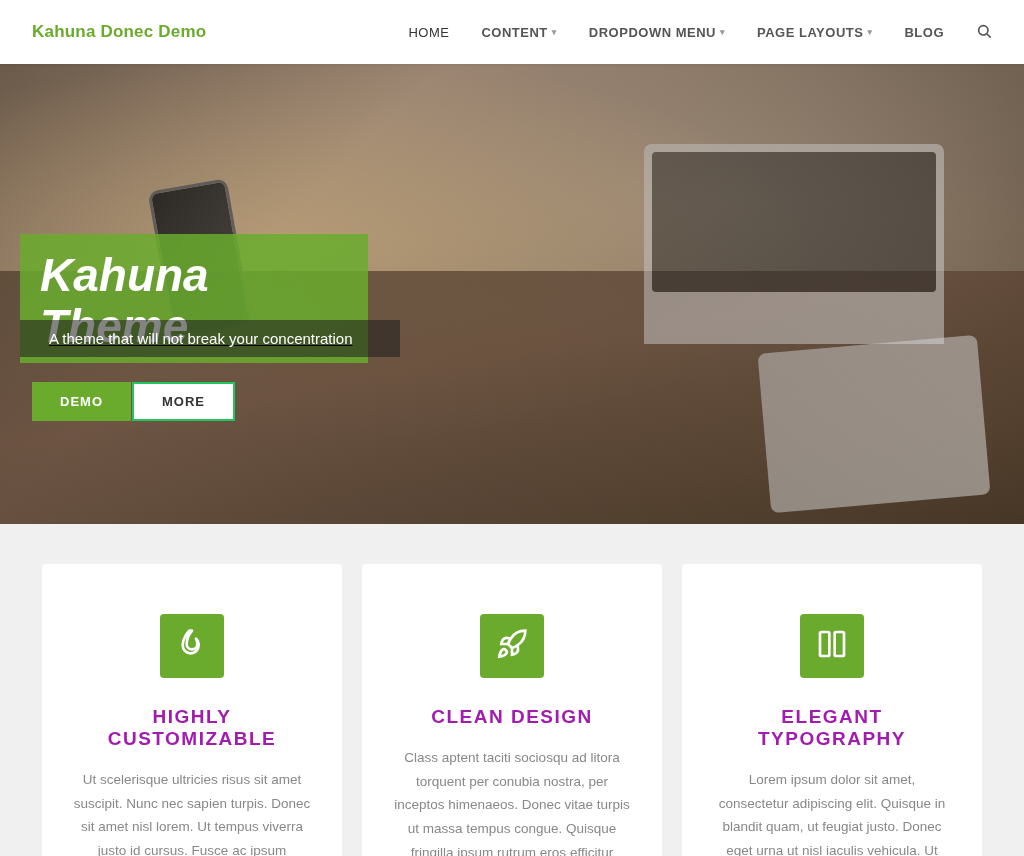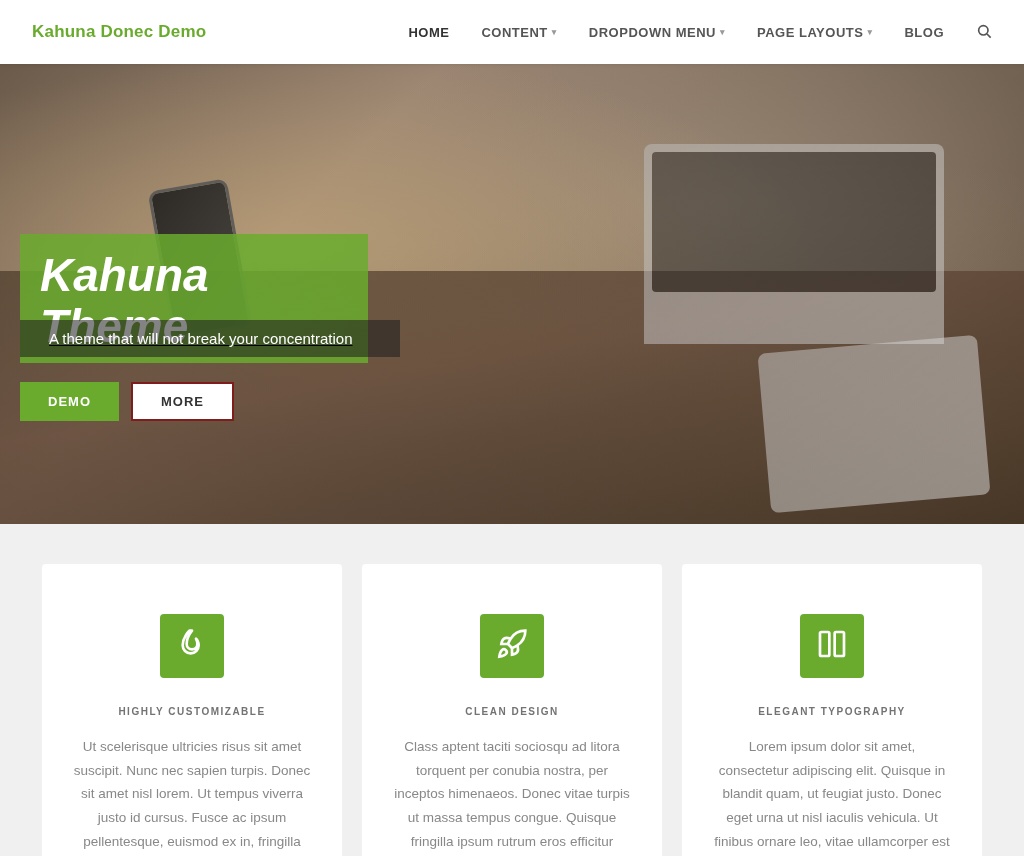--- a/index.html
+++ b/index.html
@@ -32,21 +32,21 @@
       font-size: 13px;
       color: #555;
       cursor: pointer;
       display: flex;
       align-items: center;
       gap: 4px;
       font-weight: 700;
       letter-spacing: 0.5px;
       text-transform: uppercase;
     }
-    .nav-item.active { color: #333; font-weight: 700; }
+    .nav-item.active { color: #333; font-weight: 400; }
     .nav-item .chevron {
       font-size: 9px;
       color: #999;
     }
     .nav-search {
       cursor: pointer;
       color: #555;
       font-size: 15px;
     }
 
@@ -101,39 +101,39 @@
       text-decoration: underline;
     }
     .hero-subtitle {
       color: #fff;
       font-size: 15px;
       font-weight: 400;
     }
     .hero-buttons {
       position: absolute;
       top: 318px;
-      left: 20px;
-      display: flex;
-      gap: 12px;
+      left: 32px;
+      display: flex;
+      gap: 1px;
     }
     .btn-demo {
       background: #6aab2e;
       color: #fff;
       border: none;
       padding: 12px 28px;
       font-size: 13px;
       font-weight: 700;
       letter-spacing: 1px;
       text-transform: uppercase;
       cursor: pointer;
     }
     .btn-more {
       background: #fff;
       color: #333;
-      border: 2px solid #7f1d1d;
+      border: 2px solid #22c55e;
       padding: 10px 28px;
       font-size: 13px;
       font-weight: 700;
       letter-spacing: 1px;
       text-transform: uppercase;
       cursor: pointer;
     }
 
     
     .features {
@@ -164,25 +164,25 @@
       margin-bottom: 28px;
     }
     .feature-icon-wrap svg {
       width: 32px;
       height: 32px;
       fill: none;
       stroke: #fff;
       stroke-width: 2;
     }
     .feature-title {
-      font-size: 10px;
+      font-size: 19px;
       font-weight: 800;
       letter-spacing: 1.5px;
       text-transform: uppercase;
-      color: #737373;
+      color: #a21caf;
       margin-bottom: 18px;
     }
     .feature-text {
       font-size: 13.5px;
       color: #888;
       line-height: 1.75;
     }
     .hero-phone {
       position: absolute;
       top: 120px;

